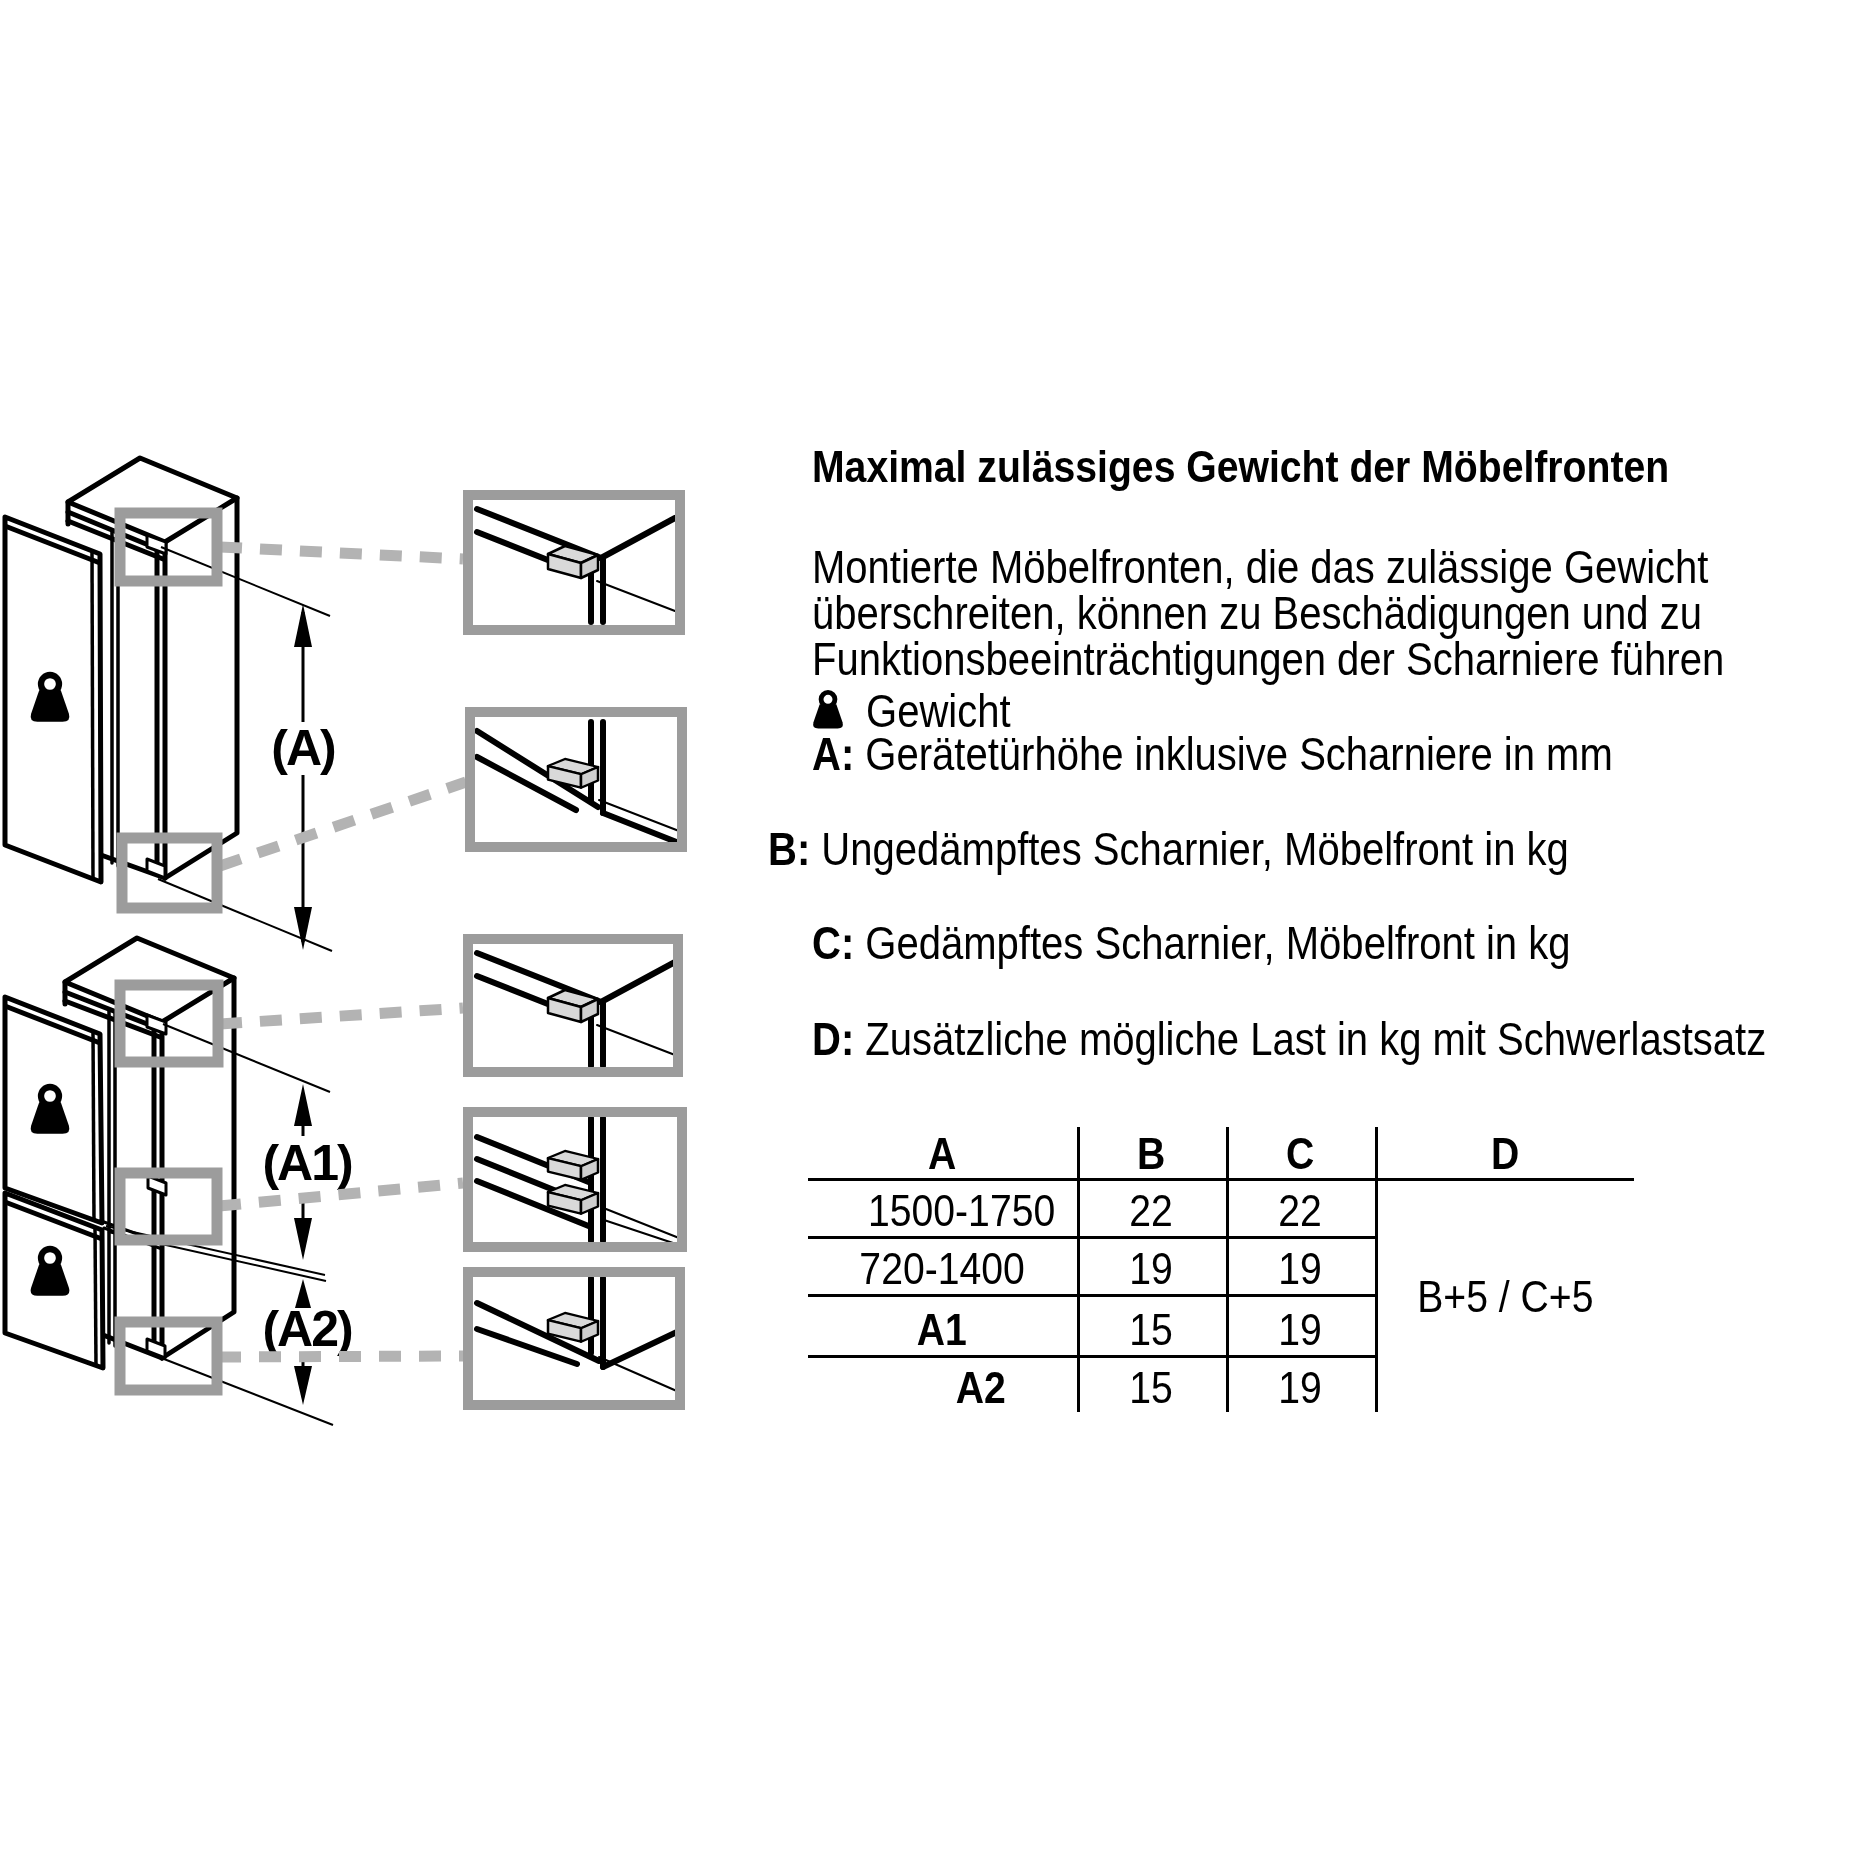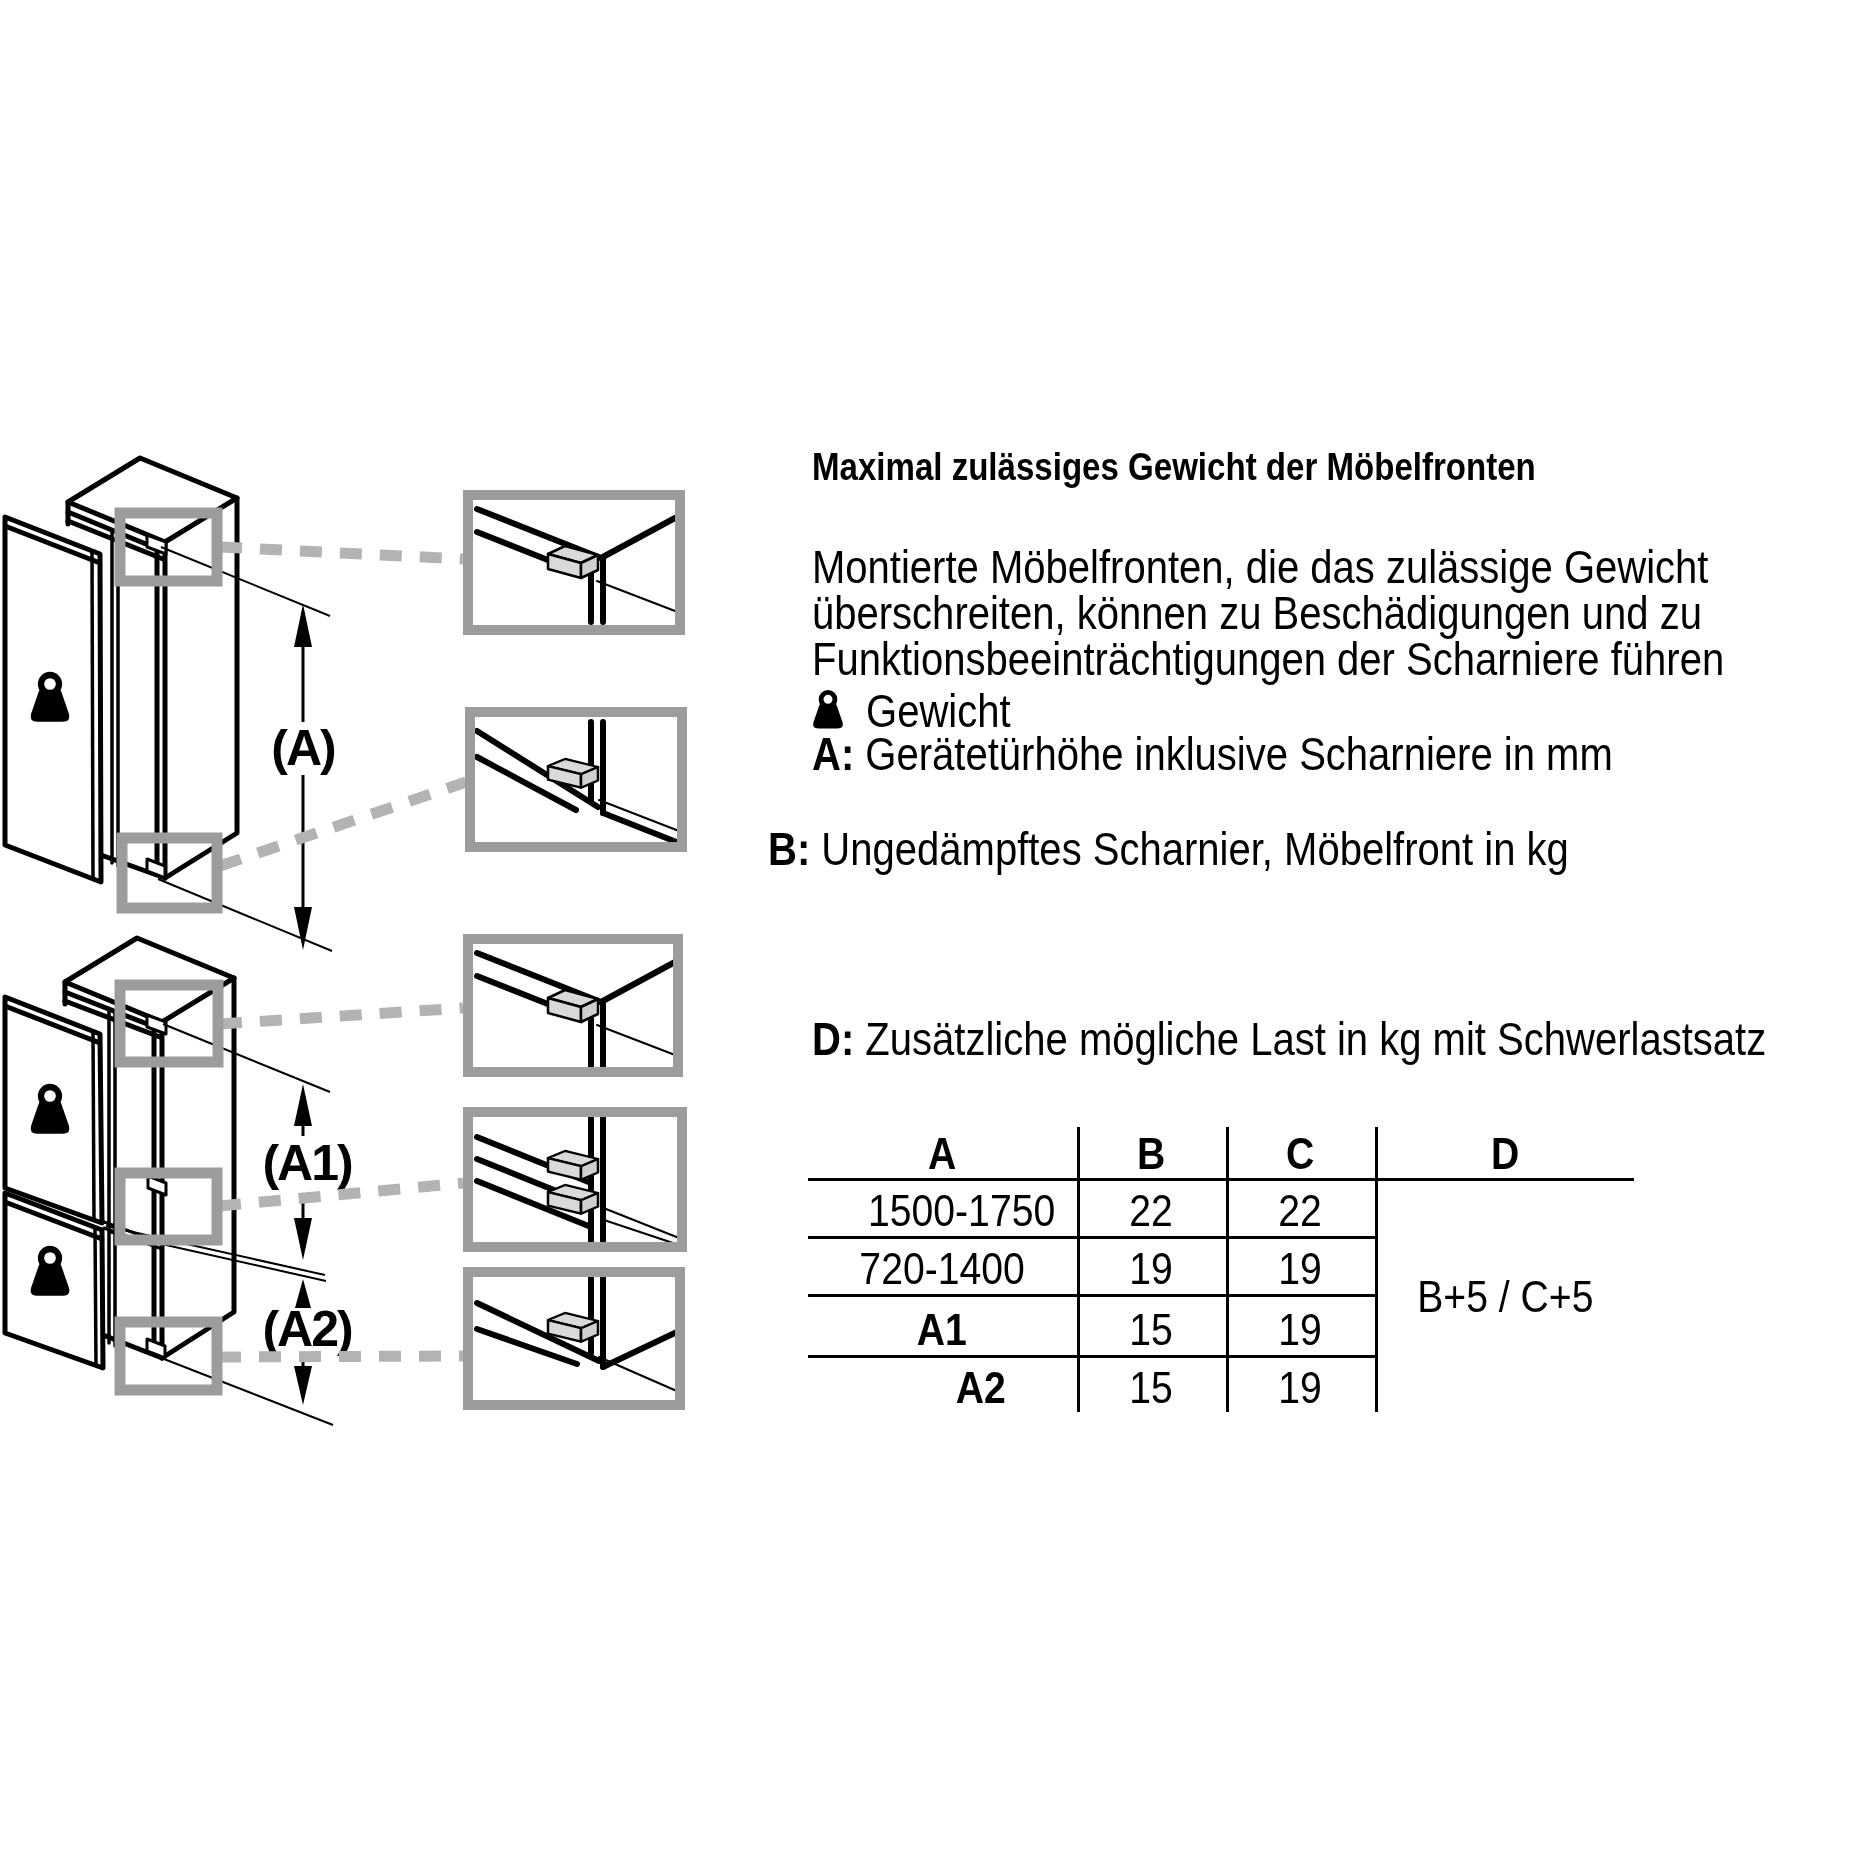--- a/index.html
+++ b/index.html
@@ -4,21 +4,21 @@
 <style>
   html,body{margin:0;padding:0;background:#ffffff;}
   #stage{
     position:relative;width:1872px;height:1872px;background:#ffffff;
     font-family:"Liberation Sans","DejaVu Sans",sans-serif;color:#000;
     overflow:hidden;
   }
   .abs{position:absolute;}
   .cx{display:inline-block;transform:scaleX(0.87);transform-origin:0 0;white-space:nowrap;}
   .cxc{display:inline-block;transform:scaleX(0.87);transform-origin:50% 0;white-space:nowrap;}
-  .title{font-size:38px;font-weight:bold;line-height:48px;}
+  .title{font-size:45px;font-weight:bold;line-height:48px;}
   .body{font-size:46px;line-height:46px;}
   .bold{font-weight:bold;}
   .tcell{font-size:45px;text-align:center;}
   .tline{background:#000;}
   .dimlabel{font-family:"Liberation Sans","DejaVu Sans",sans-serif;font-weight:bold;font-size:50px;letter-spacing:-2px;}
 </style>
 </head>
 <body>
 
 <div id="stage">
@@ -204,20 +204,23 @@
   <div class="abs body" style="left:866px;top:688px">
     <span class="cx">Gewicht</span>
   </div>
 
   <div class="abs body" style="left:812px;top:731px">
     <span class="cx"><span class="bold">A:</span> <span>Gerätetürhöhe inklusive Scharniere in mm</span></span>
   </div>
   <div class="abs body" style="left:768px;top:826px">
     <span class="cx"><span class="bold">B:</span> <span>Ungedämpftes Scharnier, Möbelfront in kg</span></span>
   </div>
+  <div class="abs body" style="left:812px;top:920px">
+    <span class="cx"><span class="bold">C:</span> <span>Gedämpftes Scharnier, Möbelfront in kg</span></span>
+  </div>
   <div class="abs body" style="left:812px;top:1016px">
     <span class="cx"><span class="bold">D:</span> <span>Zusätzliche mögliche Last in kg mit Schwerlastsatz</span></span>
   </div>
 
   <div>
 
     <div class="abs tline" style="left:1077px;top:1127px;width:3px;height:285px"></div>
     <div class="abs tline" style="left:1226px;top:1127px;width:3px;height:285px"></div>
     <div class="abs tline" style="left:1375px;top:1127px;width:3px;height:285px"></div>
     <div class="abs tline" style="left:808px;top:1178px;width:826px;height:3px"></div>

